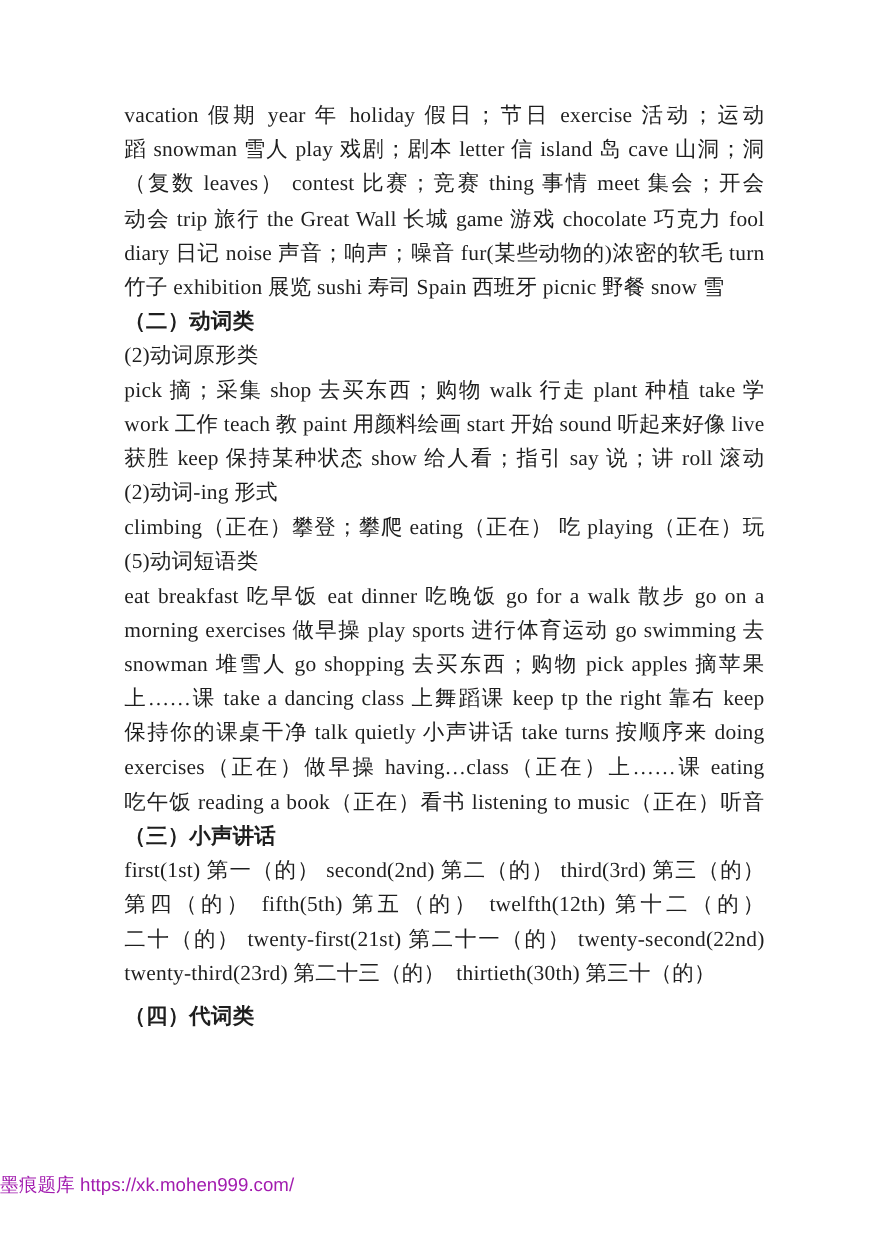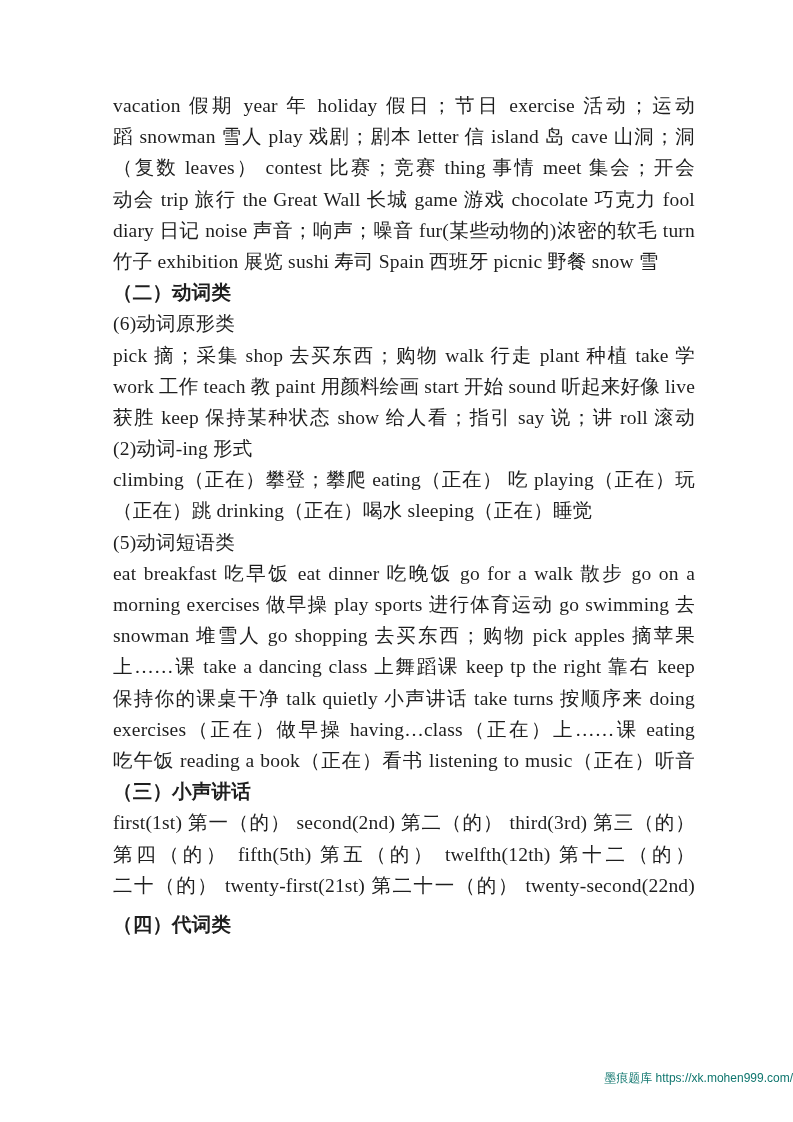--- a/index.html
+++ b/index.html
@@ -37,77 +37,77 @@
     text-align-last: justify;
   }
   .block.heading .line {
     font-weight: bold;
   }
   .footer {
     position: absolute;
     left: 0;
     right: 0;
     top: 1066px;
-    text-align: right;
+    text-align: left;
     font-family: "Liberation Sans", "DejaVu Sans", sans-serif;
-    font-size: 12px;
+    font-size: 17px;
     line-height: 24px;
-    color: #0f766e;
+    color: #a21caf;
   }
 </style>
 </head>
 <body>
 
 <div class="page">
   <div class="content" id="content">
       <div class="block body">
         <div class="line fill">vacation 假期 year 年 holiday 假日；节日 exercise 活动；运动 dancing 跳舞；舞</div>
         <div class="line fill">蹈 snowman 雪人 play 戏剧；剧本 letter 信 island 岛 cave 山洞；洞穴 leaf 叶子</div>
         <div class="line fill">（复数 leaves） contest 比赛；竞赛 thing 事情 meet 集会；开会 sports meet 运</div>
         <div class="line fill">动会 trip 旅行 the Great Wall 长城 game 游戏 chocolate 巧克力 fool 蠢人；傻瓜</div>
         <div class="line fill">diary 日记 noise 声音；响声；噪音 fur(某些动物的)浓密的软毛 turn 顺序 bamboo</div>
         <div class="line">竹子 exhibition 展览 sushi 寿司 Spain 西班牙 picnic 野餐 snow 雪</div>
       </div>
       <div class="block heading">
         <div class="line">（二）动词类</div>
       </div>
       <div class="block body">
-        <div class="line">(6)动词原形类</div>
+        <div class="line">(2)动词原形类</div>
       </div>
       <div class="block body">
         <div class="line fill">pick 摘；采集 shop 去买东西；购物 walk 行走 plant 种植 take 学习；上（课）</div>
         <div class="line fill">work 工作 teach 教 paint 用颜料绘画 start 开始 sound 听起来好像 live 居住 win</div>
         <div class="line">获胜 keep 保持某种状态 show 给人看；指引 say 说；讲 roll 滚动 need 需要</div>
       </div>
       <div class="block body">
         <div class="line">(2)动词-ing 形式</div>
       </div>
       <div class="block body">
         <div class="line fill">climbing（正在）攀登；攀爬 eating（正在） 吃 playing（正在）玩耍 jumping</div>
-        <div class="line">（正在）跳 drinking（正在）喝水 sleeping（正在）睡觉</div>
       </div>
       <div class="block body">
         <div class="line">(5)动词短语类</div>
       </div>
       <div class="block body">
         <div class="line fill">eat breakfast 吃早饭 eat dinner 吃晚饭 go for a walk 散步 go on a picnic 去野餐 do</div>
         <div class="line fill">morning exercises 做早操 play sports 进行体育运动 go swimming 去游泳 make a</div>
         <div class="line fill">snowman 堆雪人 go shopping 去买东西；购物 pick apples 摘苹果 have…class</div>
         <div class="line fill">上……课 take a dancing class 上舞蹈课 keep tp the right 靠右 keep your desk clean</div>
         <div class="line fill">保持你的课桌干净 talk quietly 小声讲话 take turns 按顺序来 doing morning</div>
         <div class="line fill">exercises（正在）做早操 having…class（正在）上……课 eating lunch（正在）</div>
         <div class="line fill">吃午饭 reading a book（正在）看书 listening to music（正在）听音乐 have a look</div>
       </div>
       <div class="block heading">
         <div class="line">（三）小声讲话</div>
       </div>
       <div class="block body">
         <div class="line fill">first(1st) 第一（的） second(2nd) 第二（的） third(3rd) 第三（的） fourth(4th)</div>
         <div class="line fill">第四（的） fifth(5th) 第五（的） twelfth(12th) 第十二（的） twentieth(20th) 第</div>
         <div class="line fill">二十（的） twenty-first(21st) 第二十一（的） twenty-second(22nd) 第二十二（的）</div>
+        <div class="line">twenty-third(23rd) 第二十三（的）&nbsp; thirtieth(30th) 第三十（的）</div>
       </div>
       <div class="block heading spaced">
         <div class="line">（四）代词类</div>
       </div>
     </div>
   <div class="footer">
     <span>墨痕题库 https://xk.mohen999.com/</span>
   </div>
 </div>
 

